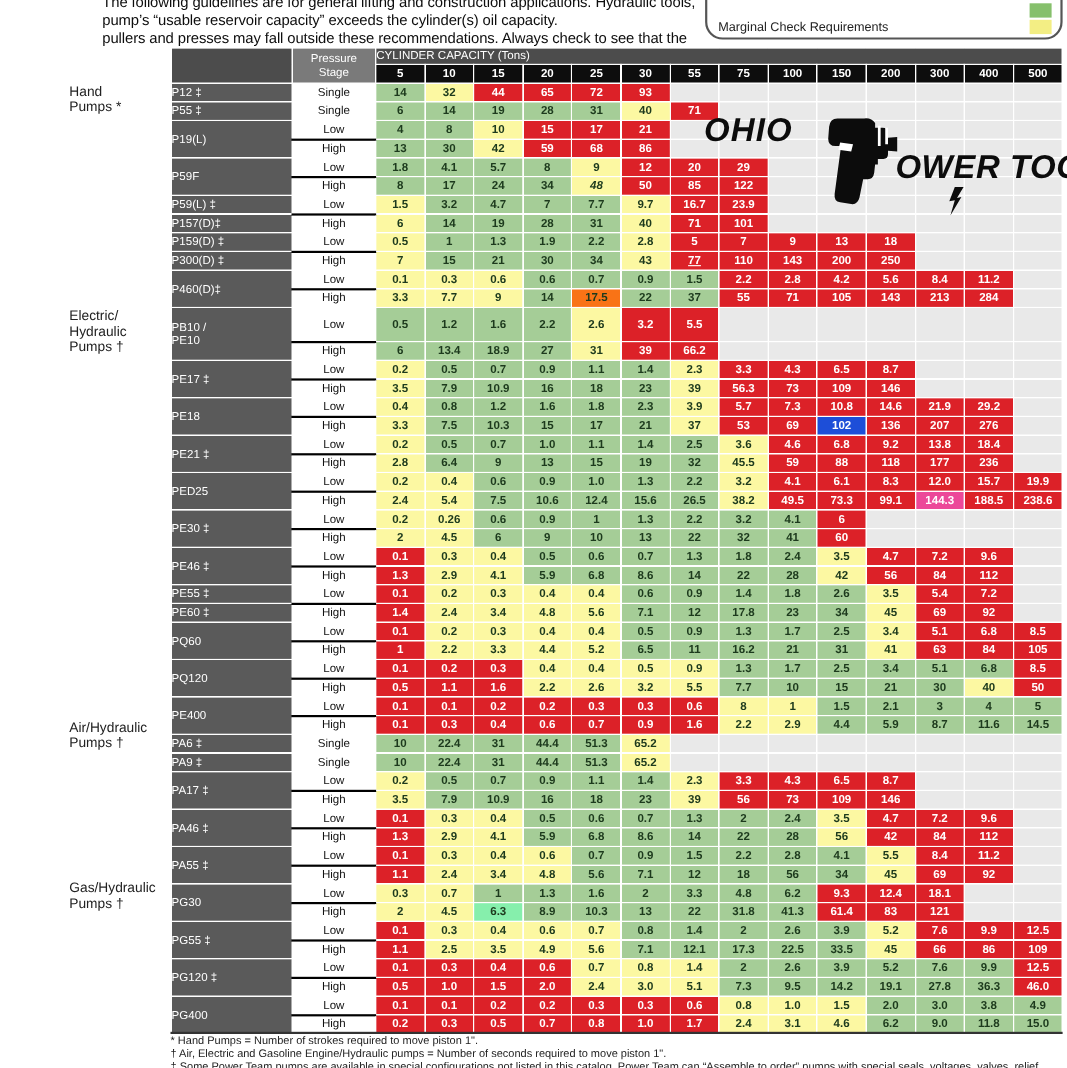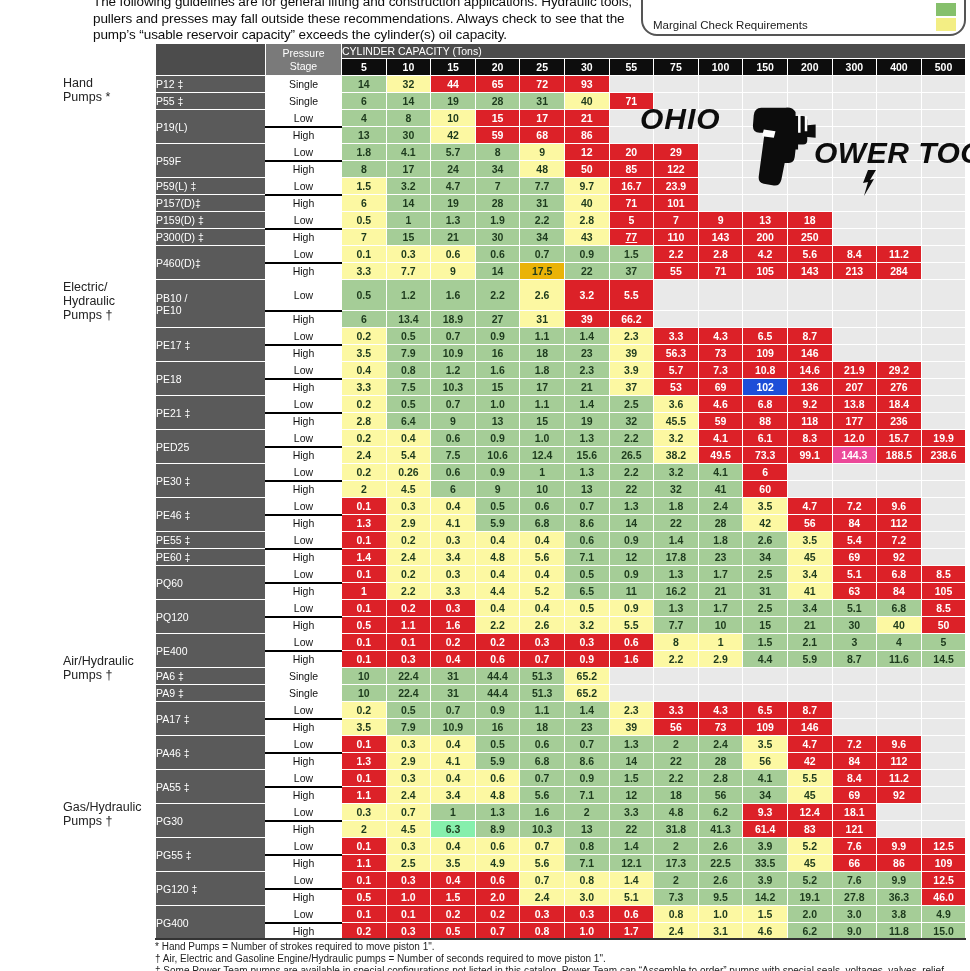--- a/index.html
+++ b/index.html
@@ -38,22 +38,22 @@
   .logo .ohio{position:absolute;left:22px;top:6px;font-size:30px;font-weight:700;font-style:italic;letter-spacing:1px;color:#0c0c0c;}
   .logo .powertool{position:absolute;left:196px;top:40px;font-size:30px;font-weight:700;font-style:italic;letter-spacing:0.5px;color:#0c0c0c;white-space:nowrap;}
   .logo .drill{position:absolute;left:118px;top:0px;width:84px;height:92px;}
   .logo .bolt{position:absolute;left:244px;top:74px;width:16px;height:26px;}
 </style>
 </head>
 <body>
 
 <div class="intro">
   <div>The following guidelines are for general lifting and construction applications.  Hydraulic tools,</div>
+  <div>pump’s “usable reservoir capacity” exceeds the cylinder(s) oil capacity.</div>
   <div>pullers and presses may fall outside these recommendations.  Always check to see that the</div>
-  <div>pump’s “usable reservoir capacity” exceeds the cylinder(s) oil capacity.</div>
 </div>
 
 <div class="legend">
   <div>
       <div class="leg-row">
         <span class="leg-label"></span>
         <span class="leg-swatch" style="background: rgb(134, 192, 108);"></span>
       </div>
       <div class="leg-row">
         <span class="leg-label">Marginal Check Requirements</span>
@@ -196,21 +196,21 @@
         <td class="cell c-e" style="background: rgb(233, 233, 233);"></td>
         <td class="cell c-e" style="background: rgb(233, 233, 233);"></td>
         <td class="cell c-e" style="background: rgb(233, 233, 233);"></td>
       </tr>
       <tr class="datarow">
         <td class="stage">High</td>
         <td class="cell c-g" style="background: rgb(165, 205, 151);">8</td>
         <td class="cell c-g" style="background: rgb(165, 205, 151);">17</td>
         <td class="cell c-g" style="background: rgb(165, 205, 151);">24</td>
         <td class="cell c-g" style="background: rgb(165, 205, 151);">34</td>
-        <td class="cell c-y" style="background: rgb(252, 248, 162);">48</td>
+        <td class="cell c-y" style="background: rgb(252, 248, 162); font-style: italic;">48</td>
         <td class="cell c-r" style="background: rgb(220, 33, 40);">50</td>
         <td class="cell c-r" style="background: rgb(220, 33, 40);">85</td>
         <td class="cell c-r" style="background: rgb(220, 33, 40);">122</td>
         <td class="cell c-e" style="background: rgb(233, 233, 233);"></td>
         <td class="cell c-e" style="background: rgb(233, 233, 233);"></td>
         <td class="cell c-e" style="background: rgb(233, 233, 233);"></td>
         <td class="cell c-e" style="background: rgb(233, 233, 233);"></td>
         <td class="cell c-e" style="background: rgb(233, 233, 233);"></td>
         <td class="cell c-e" style="background: rgb(233, 233, 233);"></td>
       </tr>
@@ -303,21 +303,21 @@
         <td class="cell c-r" style="background: rgb(220, 33, 40);">8.4</td>
         <td class="cell c-r" style="background: rgb(220, 33, 40);">11.2</td>
         <td class="cell c-e" style="background: rgb(233, 233, 233);"></td>
       </tr>
       <tr class="datarow">
         <td class="stage">High</td>
         <td class="cell c-y" style="background: rgb(252, 248, 162);">3.3</td>
         <td class="cell c-y" style="background: rgb(252, 248, 162);">7.7</td>
         <td class="cell c-y" style="background: rgb(252, 248, 162);">9</td>
         <td class="cell c-g" style="background: rgb(165, 205, 151);">14</td>
-        <td class="cell c-g" style="background: #eab308;">17.5</td>
+        <td class="cell c-g" style="background: #f97316;">17.5</td>
         <td class="cell c-g" style="background: rgb(165, 205, 151);">22</td>
         <td class="cell c-g" style="background: rgb(165, 205, 151);">37</td>
         <td class="cell c-r" style="background: rgb(220, 33, 40);">55</td>
         <td class="cell c-r" style="background: rgb(220, 33, 40);">71</td>
         <td class="cell c-r" style="background: rgb(220, 33, 40);">105</td>
         <td class="cell c-r" style="background: rgb(220, 33, 40);">143</td>
         <td class="cell c-r" style="background: rgb(220, 33, 40);">213</td>
         <td class="cell c-r" style="background: rgb(220, 33, 40);">284</td>
         <td class="cell c-e" style="background: rgb(233, 233, 233);"></td>
       </tr>

